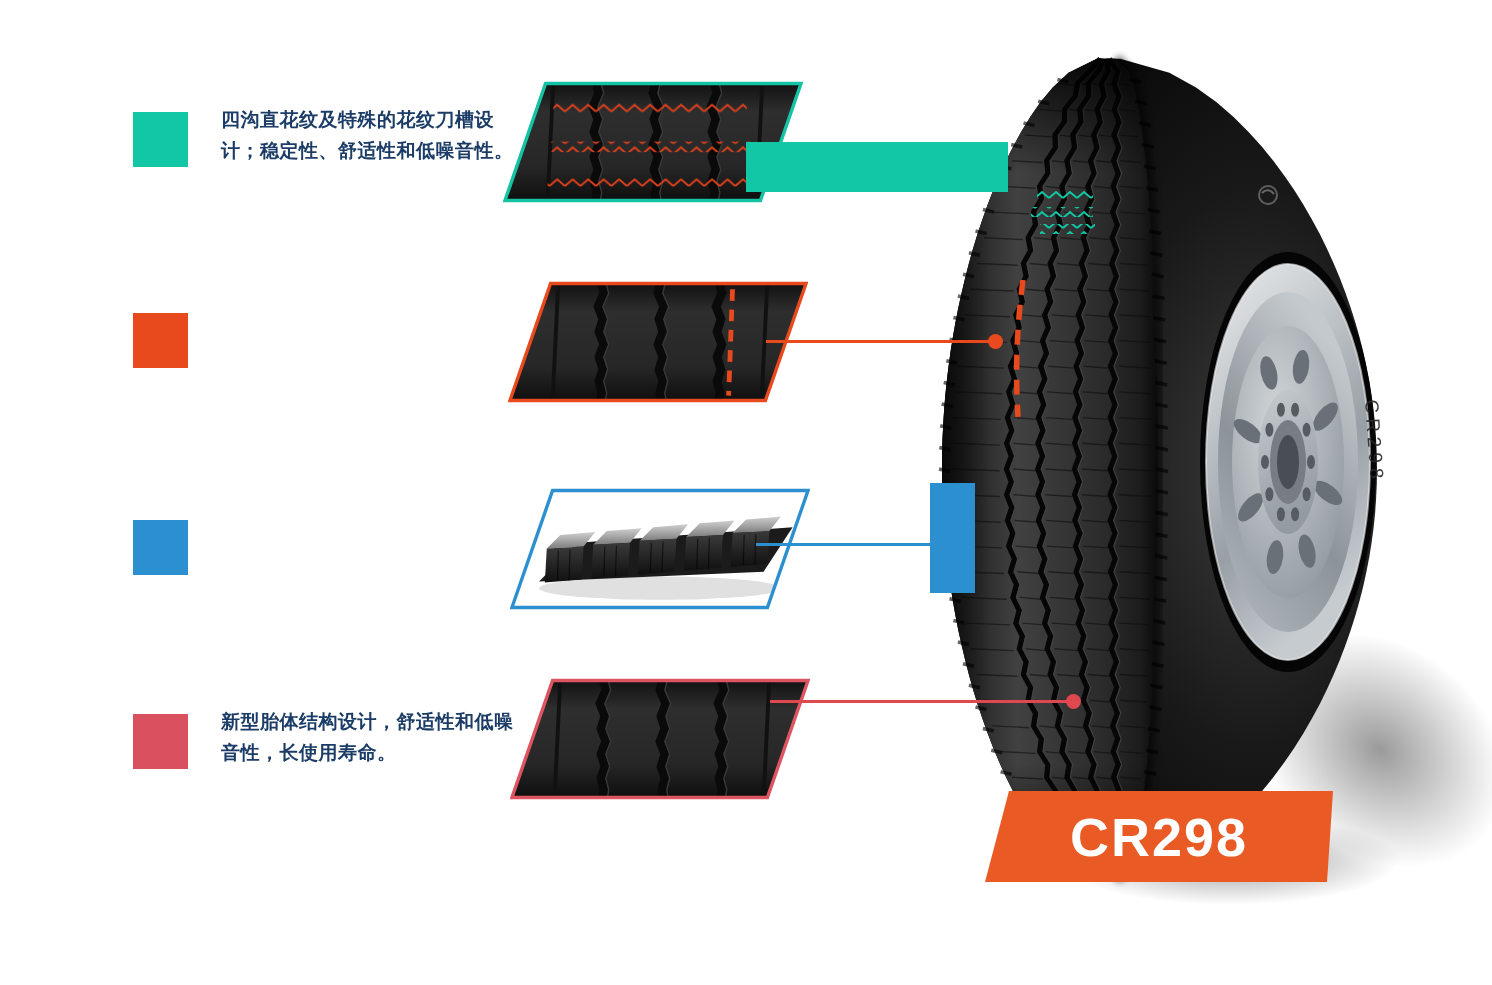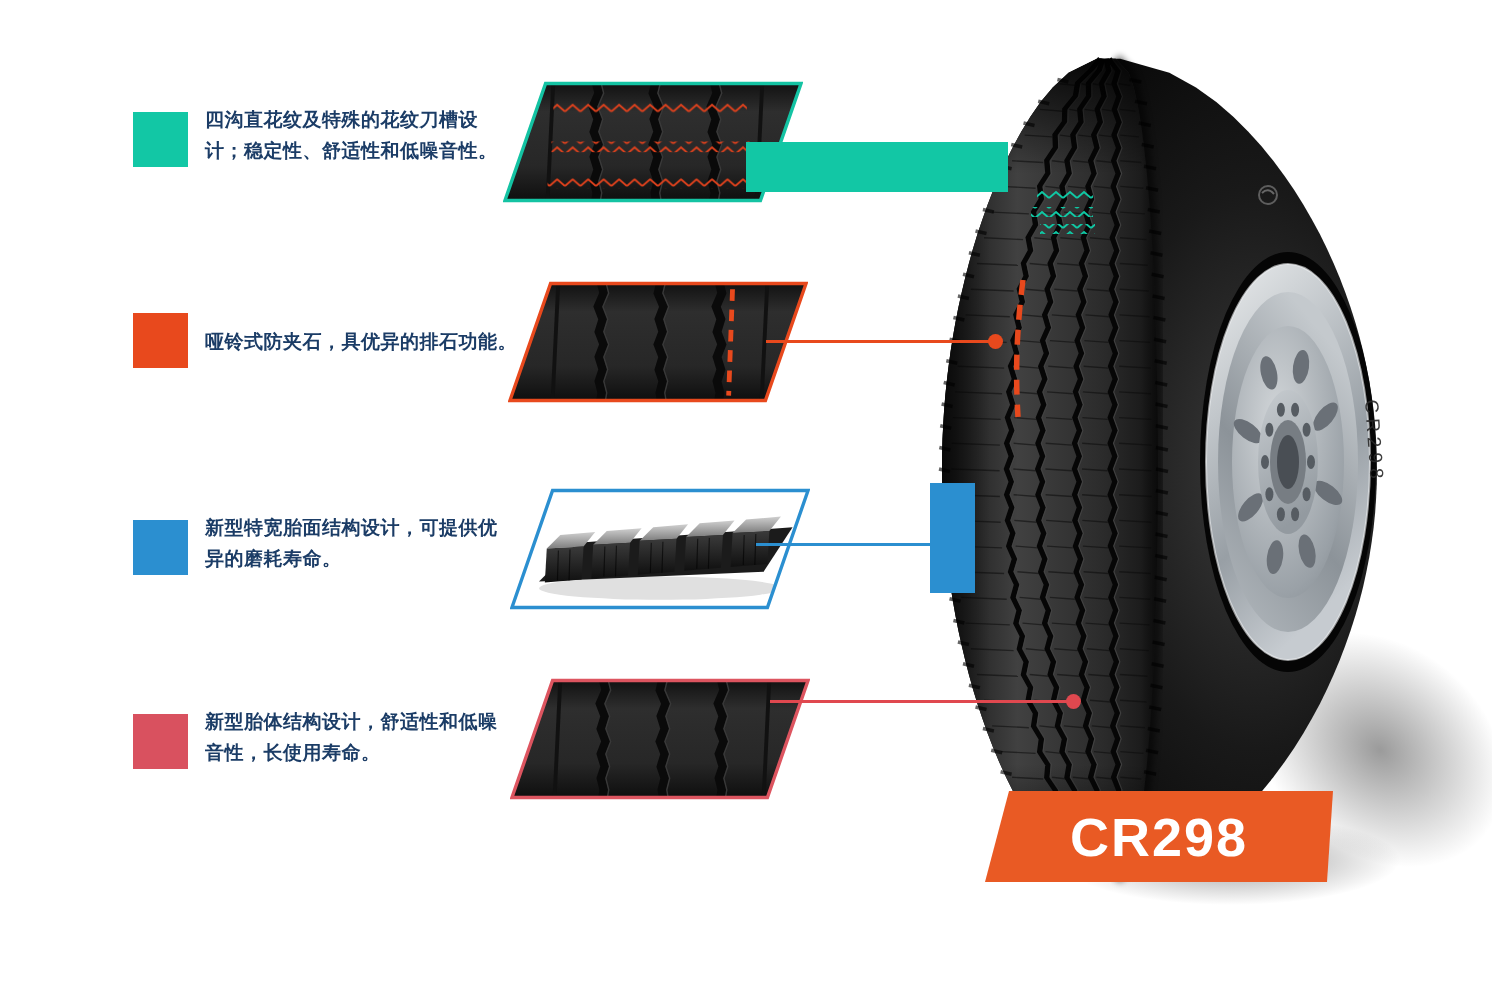--- a/index.html
+++ b/index.html
@@ -8,21 +8,21 @@
     font-family:"Liberation Sans","DejaVu Sans",sans-serif;
   }
   
   .swatch{position:absolute;width:55px;height:55px;z-index:3;}
   .sw-0{background:#12c7a5;}
   .sw-1{background:#e8491d;}
   .sw-2{background:#2b8fd0;}
   .sw-3{background:#d9515f;}
   .feature-text{
     position:absolute;width:306px;font-size:19px;line-height:31px;
-    color:#1b3c66;font-weight:600;letter-spacing:.5px;z-index:3;
+    color:#1b3c66;font-weight:600;letter-spacing:.5px;z-index:3;margin-left:16px;
   }
   .thumb{position:absolute;z-index:3;}
   
   .conn{position:absolute;z-index:4;}
   .bar-teal{left:746px;top:142px;width:262px;height:50px;background:#12c7a5;}
   .line-orange{left:766px;top:340px;width:230px;height:3px;background:#e8491d;}
   .dot-orange{left:988px;top:334px;width:15px;height:15px;border-radius:50%;background:#e8491d;}
   .line-blue{left:756px;top:543px;width:178px;height:3px;background:#2b8fd0;}
   .rect-blue{left:930px;top:483px;width:45px;height:110px;background:#2b8fd0;}
   .line-red{left:770px;top:700px;width:300px;height:3px;background:#e0484f;}
@@ -442,21 +442,20 @@
       </g>
       <rect x="52" y="22" width="200" height="11" fill="url(#zzr)"></rect>
       <rect x="50" y="62" width="205" height="11" fill="url(#zzr)"></rect>
       <rect x="46" y="100" width="205" height="11" fill="url(#zzr)"></rect>
     </g>
     <polygon points="44,2 308,2 266,123 2,123" fill="none" stroke="#14c3a3" stroke-width="3.5"></polygon>
   </svg>
   <div class="conn bar-teal"></div>
 
   <div class="swatch sw-1" style="left:133px;top:313px"></div>
-  <div class="feature-text" style="left:205px;top:326px;width:340px">哑铃式防夹石，具优异的排石功能。</div>
   <svg class="thumb" viewBox="0 0 310 125" style="left:508px;top:280px;width:300px;height:124px">
     <defs>
         <clipPath id="t2c">
           <polygon points="44,2 308,2 266,123 2,123"></polygon>
         </clipPath>
       </defs>
     <g clip-path="url(#t2c)">
       <rect width="310" height="125" fill="url(#t1bg)"></rect>
       <g stroke="#0a0a0a" stroke-width="9" fill="none">
         <path d="M96,0 l3,12 l-6,14 l5,13 l-4,13 l5,13 l-5,13 l4,13 l-4,12 l3,12 l-2,12"></path>
@@ -472,21 +471,20 @@
         <line x1="268" y1="0" x2="262" y2="125"></line>
       </g>
       <path d="M232,8 L228,118" stroke="#e8491d" stroke-width="5" stroke-dasharray="12 9"></path>
     </g>
     <polygon points="44,2 308,2 266,123 2,123" fill="none" stroke="#e8491d" stroke-width="3.5"></polygon>
   </svg>
   <div class="conn line-orange"></div>
   <div class="conn dot-orange"></div>
 
   <div class="swatch sw-2" style="left:133px;top:520px"></div>
-  <div class="feature-text" style="left:205px;top:512px">新型特宽胎面结构设计，可提供优异的磨耗寿命。</div>
   <svg class="thumb" viewBox="0 0 310 125" style="left:510px;top:487px;width:300px;height:124px">
     <defs>
       <clipPath id="t3c">
           <polygon points="44,2 308,2 266,123 2,123"></polygon>
         </clipPath>
       <linearGradient id="t3f" x1="0" y1="0" x2="0" y2="1">
         <stop offset="0" stop-color="#3a3a3a"></stop>
           <stop offset="1" stop-color="#101010"></stop>
       </linearGradient>
       <linearGradient id="t3t" x1="0" y1="0" x2="0" y2="1">

